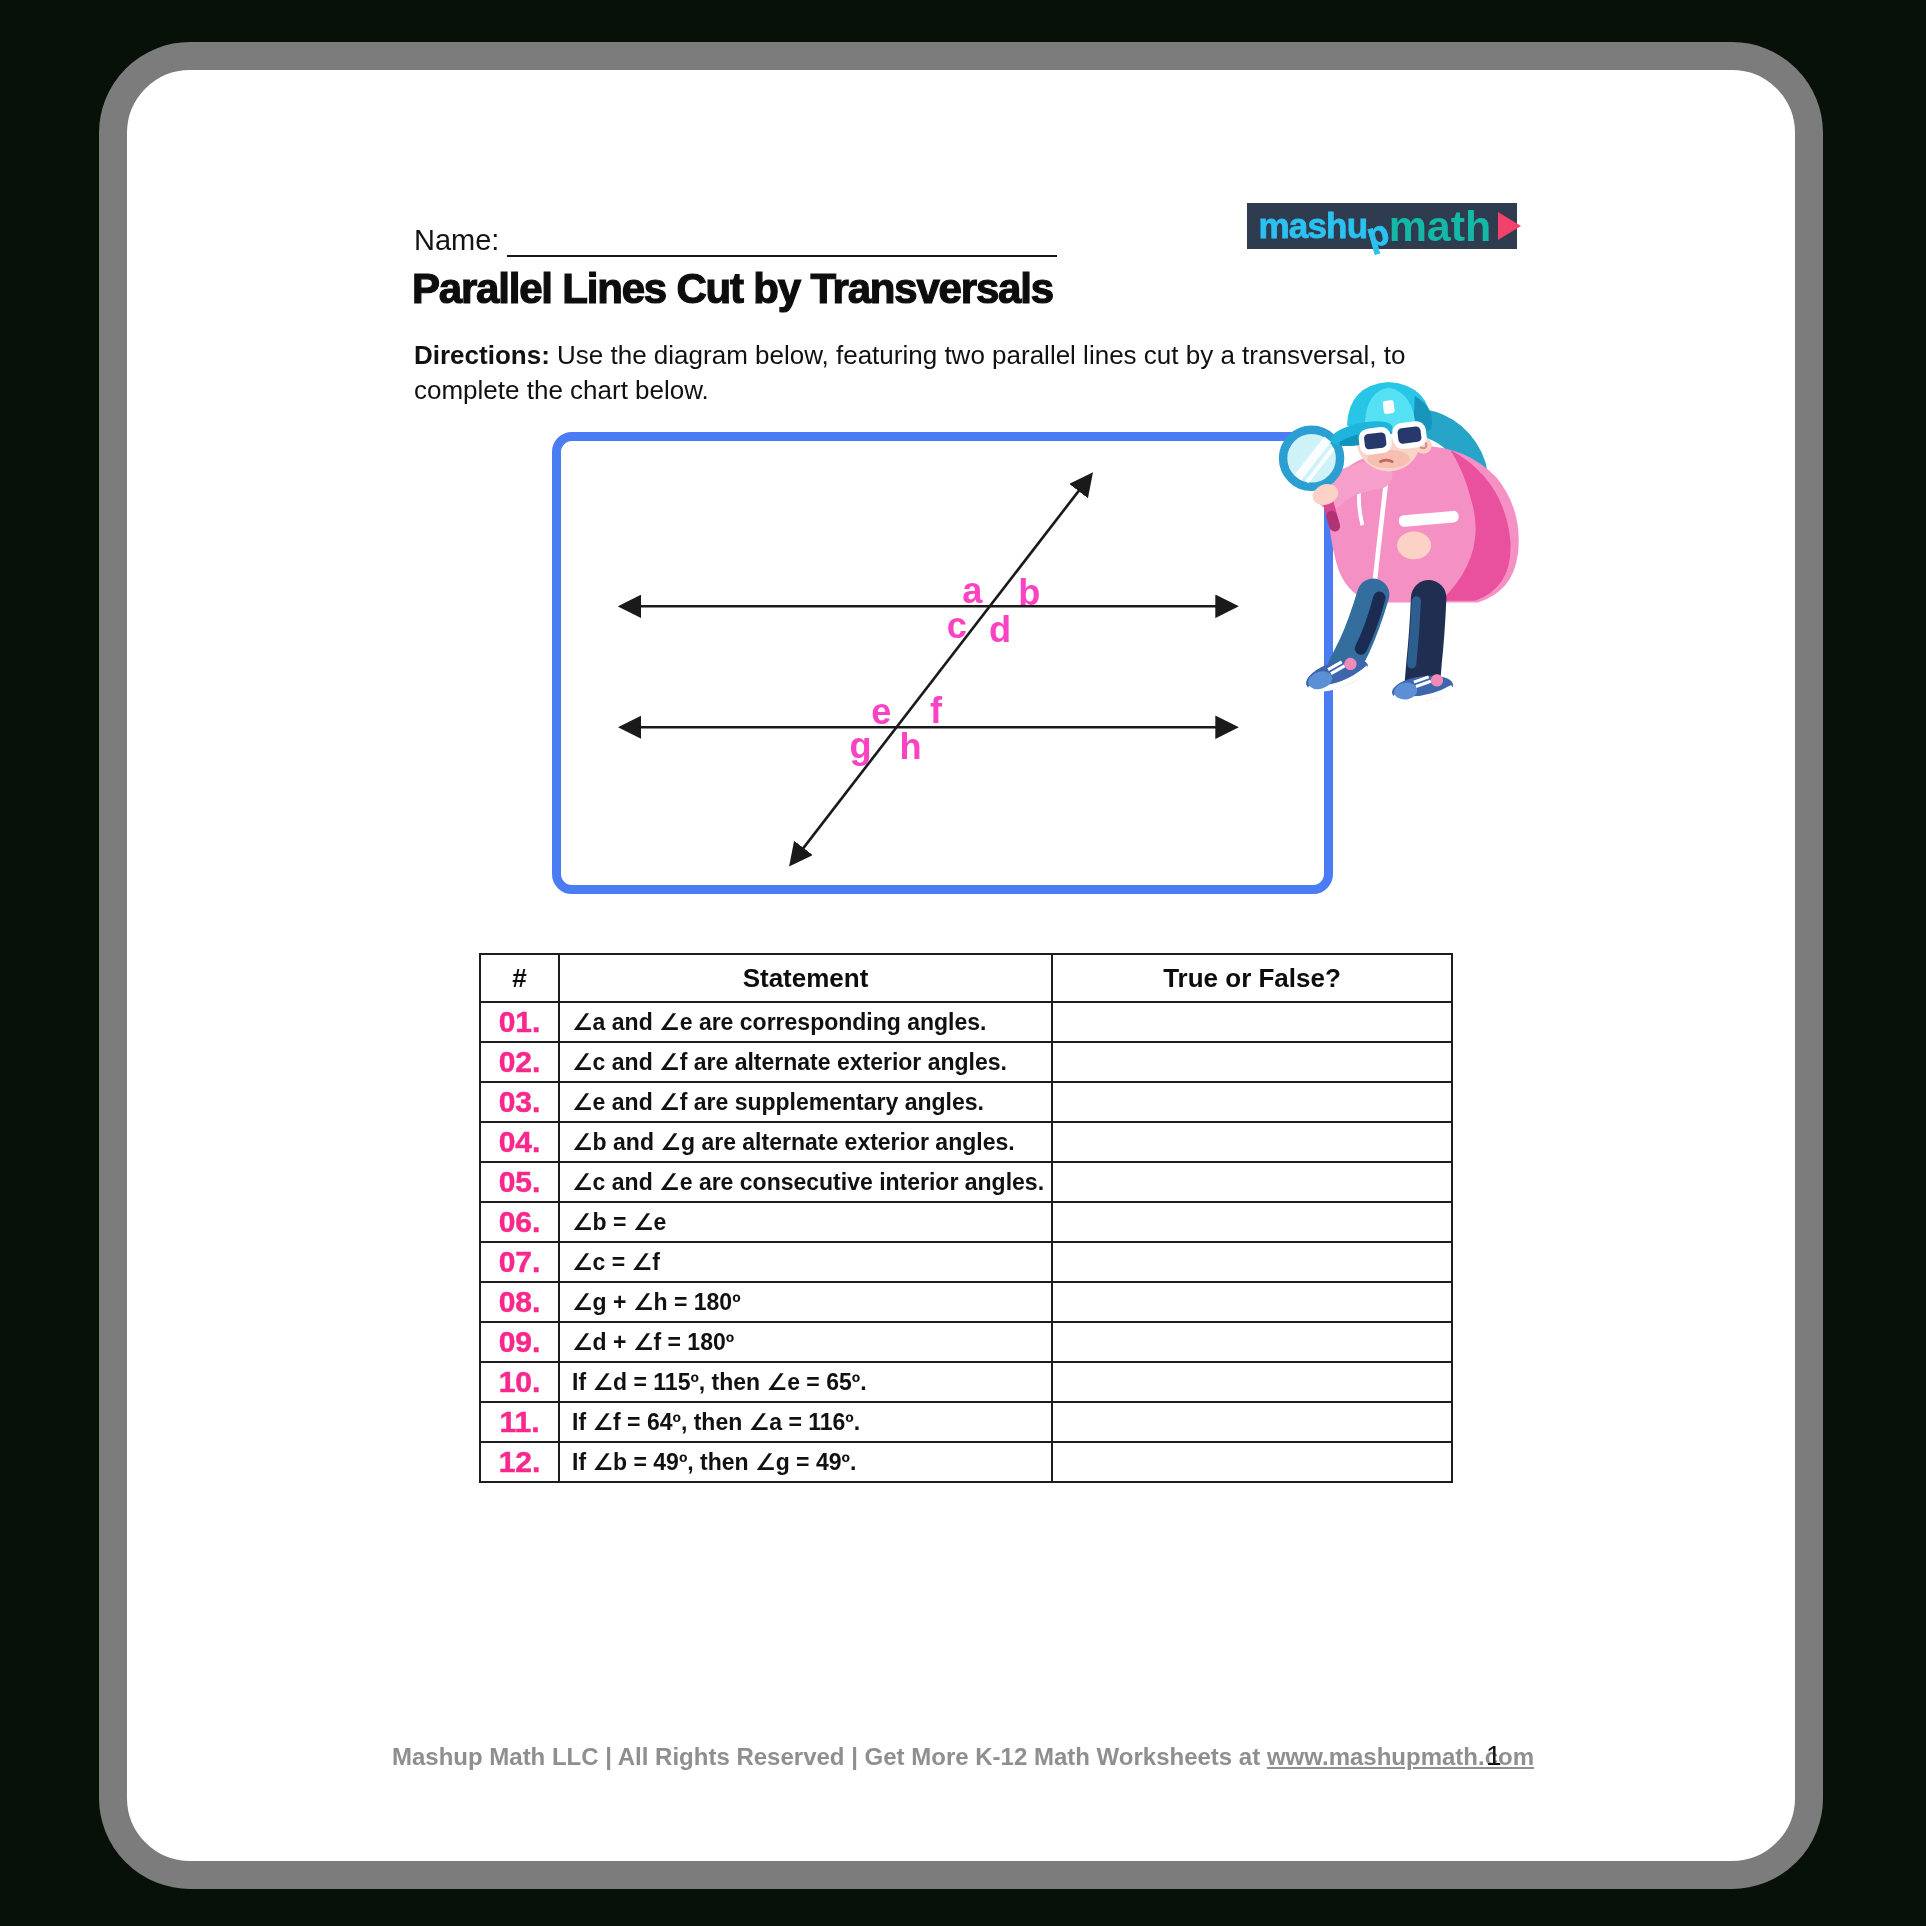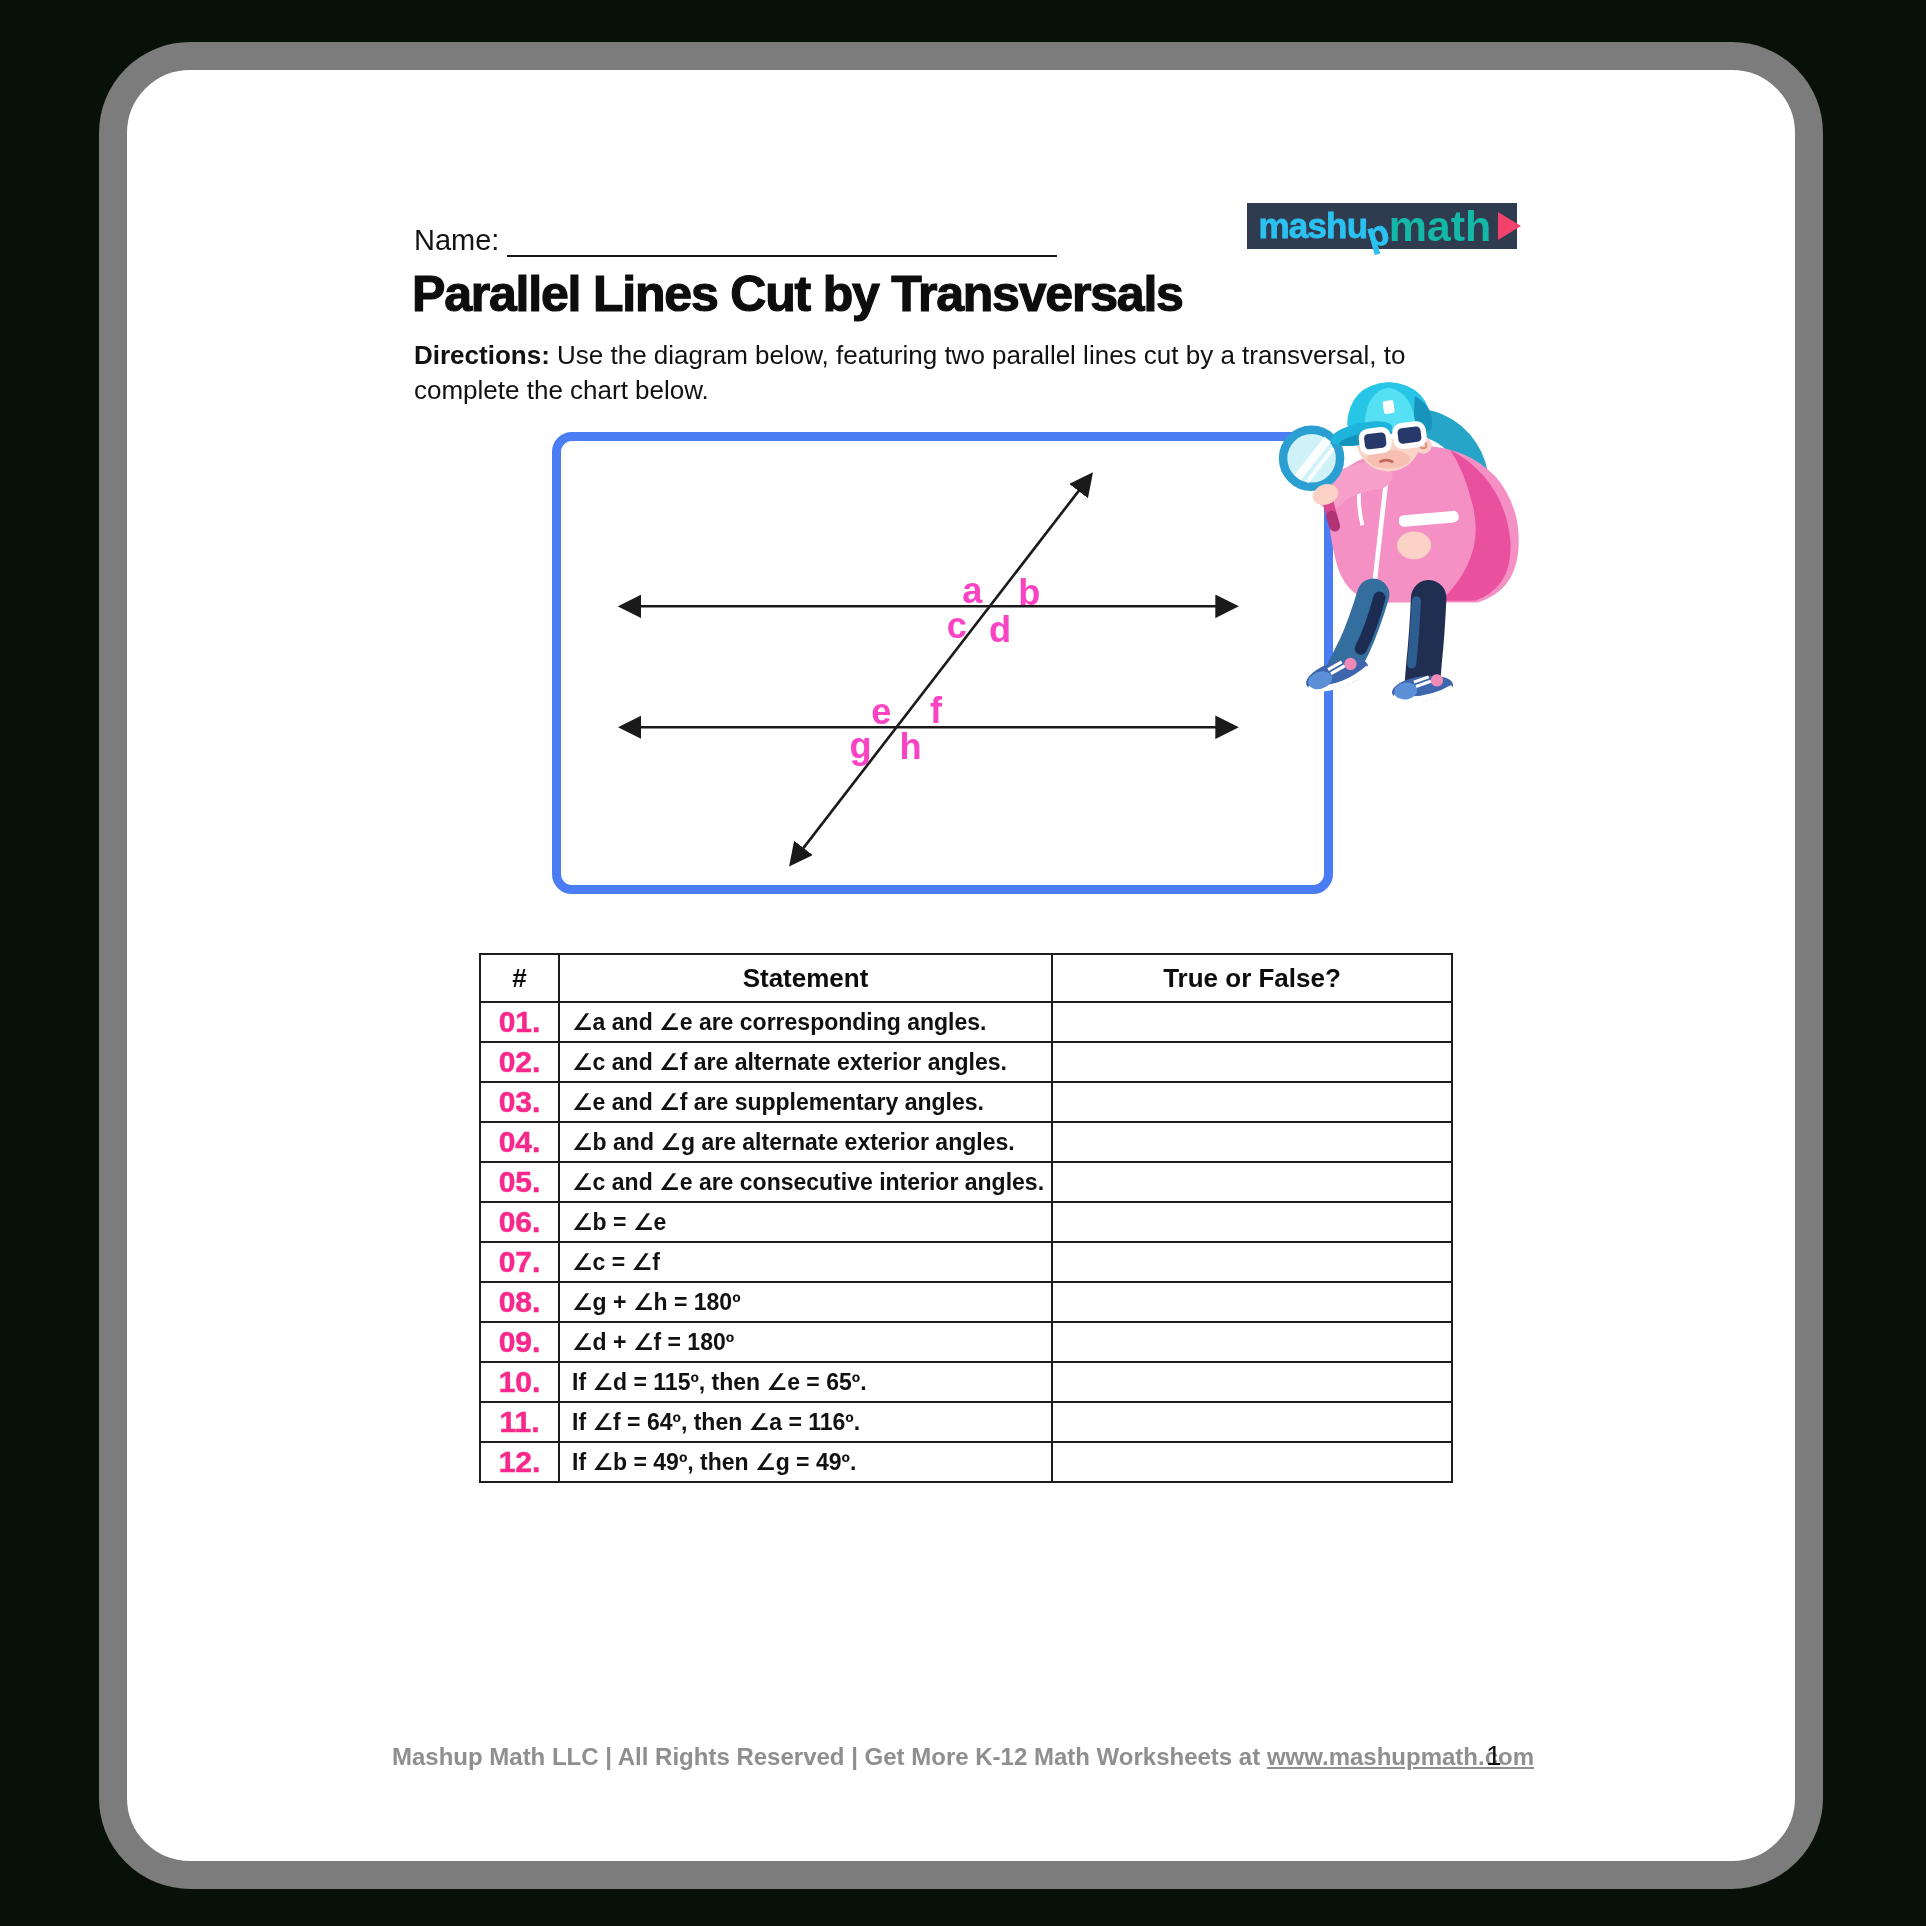--- a/index.html
+++ b/index.html
@@ -27,21 +27,21 @@
   }
   .logo-w1{color:#2BC1F1;font-size:35px;font-weight:800;letter-spacing:-0.8px;margin-left:15px;-webkit-text-stroke:0.8px #2BC1F1;}
   .logo-p{color:#2BC1F1;font-size:35px;font-weight:800;display:inline-block;transform:translateY(7.7px) rotate(-16deg);-webkit-text-stroke:0.8px #2BC1F1;}
   .logo-w2{color:#14b8a6;font-size:43px;font-weight:700;letter-spacing:0px;}
   .logo-play{
     width:0;height:0;margin-left:6.2px;
     border-top:14.6px solid transparent;border-bottom:14.6px solid transparent;
     border-left:23px solid #F2416B;
   }
   .page-title{
-    position:absolute;left:412px;top:265px;font-size:50px;font-weight:900;
+    position:absolute;left:412px;top:265px;font-size:42px;font-weight:900;
     color:#0d0d0d;letter-spacing:-1.2px;-webkit-text-stroke:1.2px #0d0d0d;
     white-space:nowrap;
   }
   .directions{
     position:absolute;left:414px;top:338px;width:1079px;
     font-size:26px;line-height:1.33;color:#111;
   }
   .directions .bold{font-weight:700;}
   
   .diagram-box{

